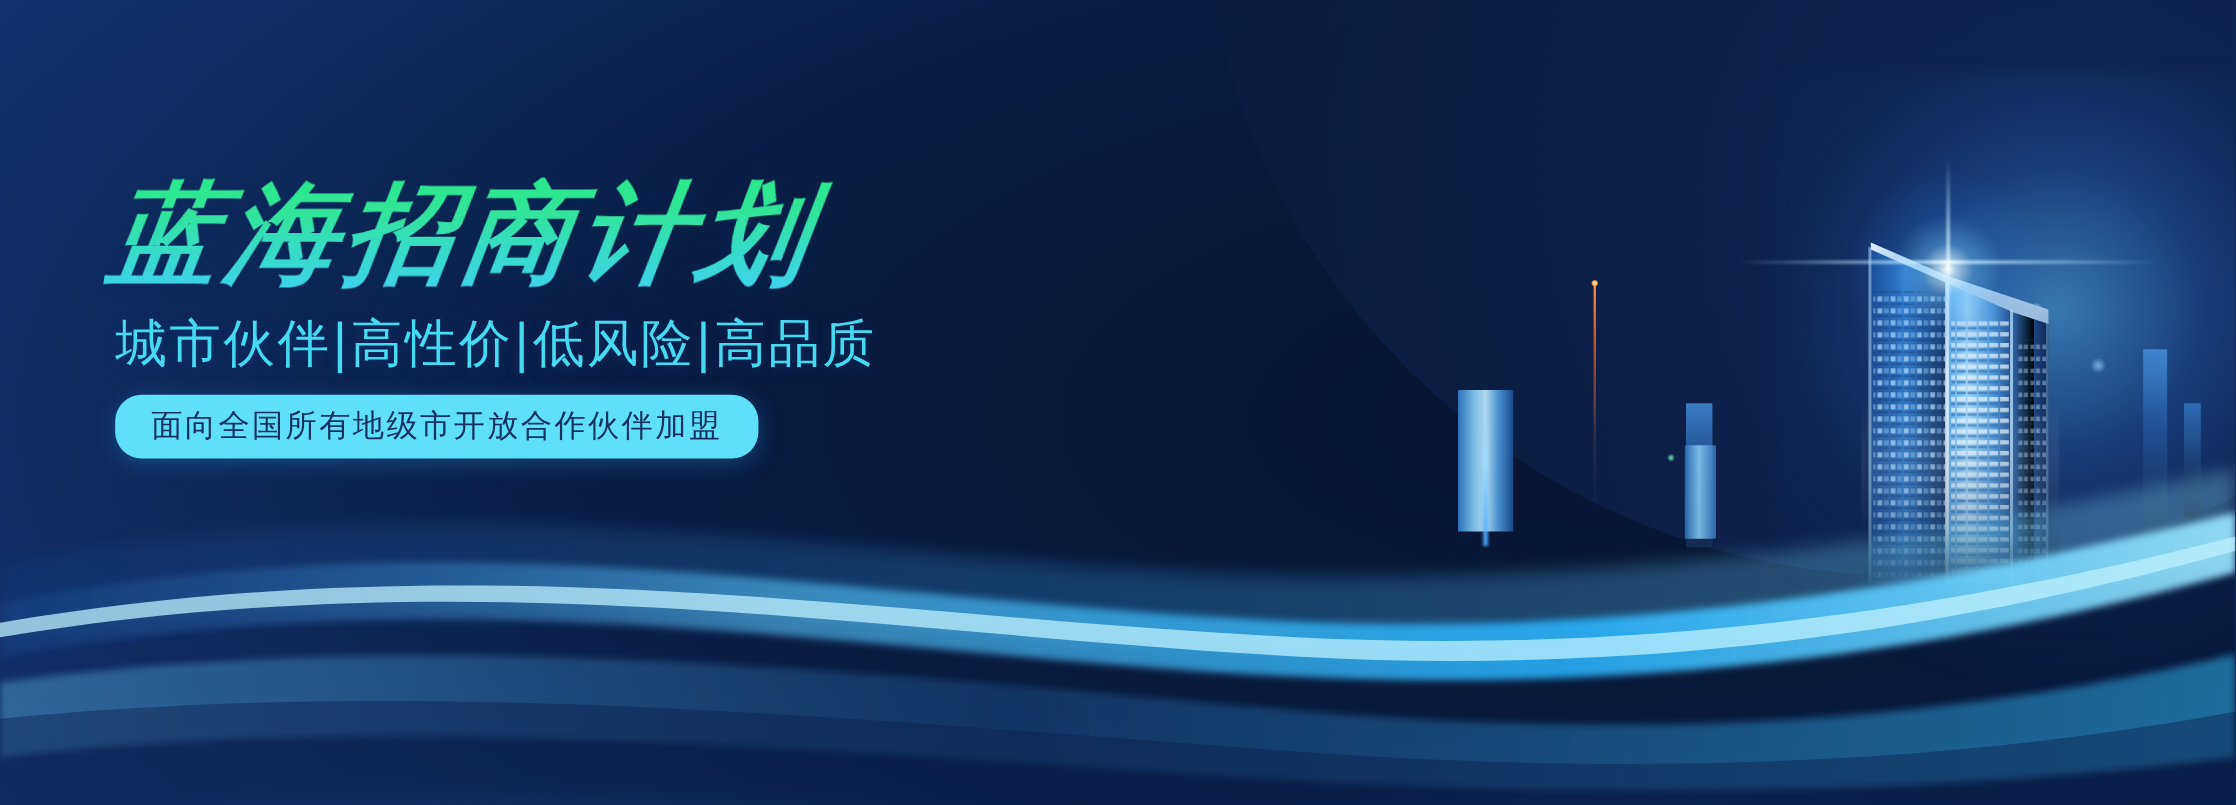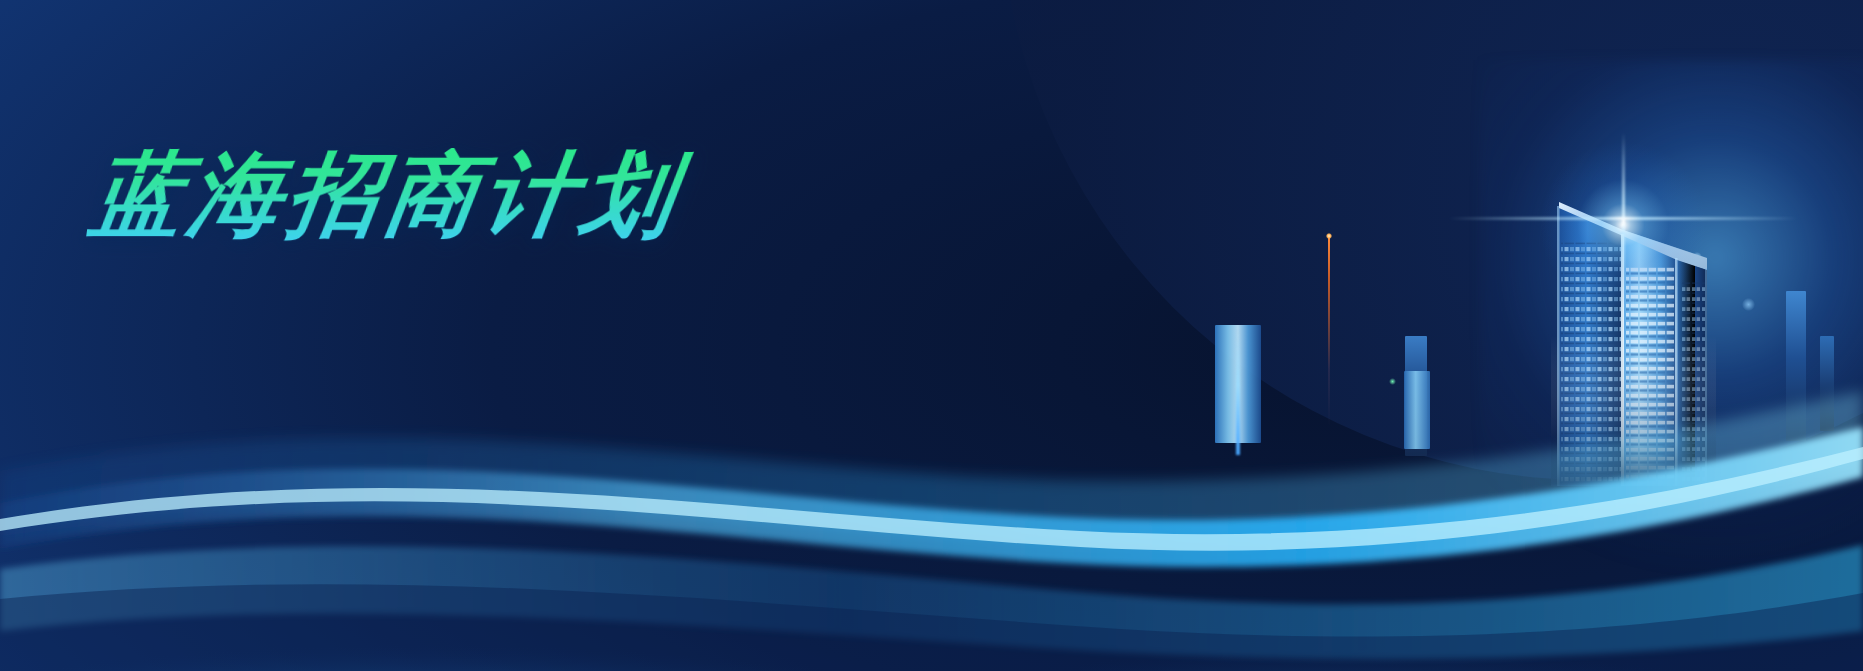--- a/index.html
+++ b/index.html
@@ -258,15 +258,17 @@
     <path d="M0,262 C380,224 760,268 1120,292 C1440,312 1680,292 1863,258 L1863,340 L0,340 Z" fill="#0c2characteristics" opacity="0"></path>
     <path d="M0,268 C380,230 760,274 1120,298 C1440,318 1680,296 1863,262 L1863,340 L0,340 Z" fill="#0a2css" opacity="0"></path>
     <path d="M0,268 C380,230 760,274 1120,298 C1440,318 1680,296 1863,262 L1863,340 L0,340 Z" fill="#0b2250" opacity="0.45"></path>
 
     <ellipse cx="620" cy="340" rx="560" ry="110" fill="url(#bottomGlow)"></ellipse>
     <ellipse cx="1500" cy="336" rx="420" ry="70" fill="url(#bottomGlow)" opacity="0.45"></ellipse>
   </svg>
 
   <div class="content">
     <h1 class="title">蓝海招商计划</h1>
+    <div class="subtitle">城市伙伴|高性价|低风险|高品质</div>
+    <div class="badge">面向全国所有地级市开放合作伙伴加盟</div>
   </div>
 
 </div>
 
 </body></html>

